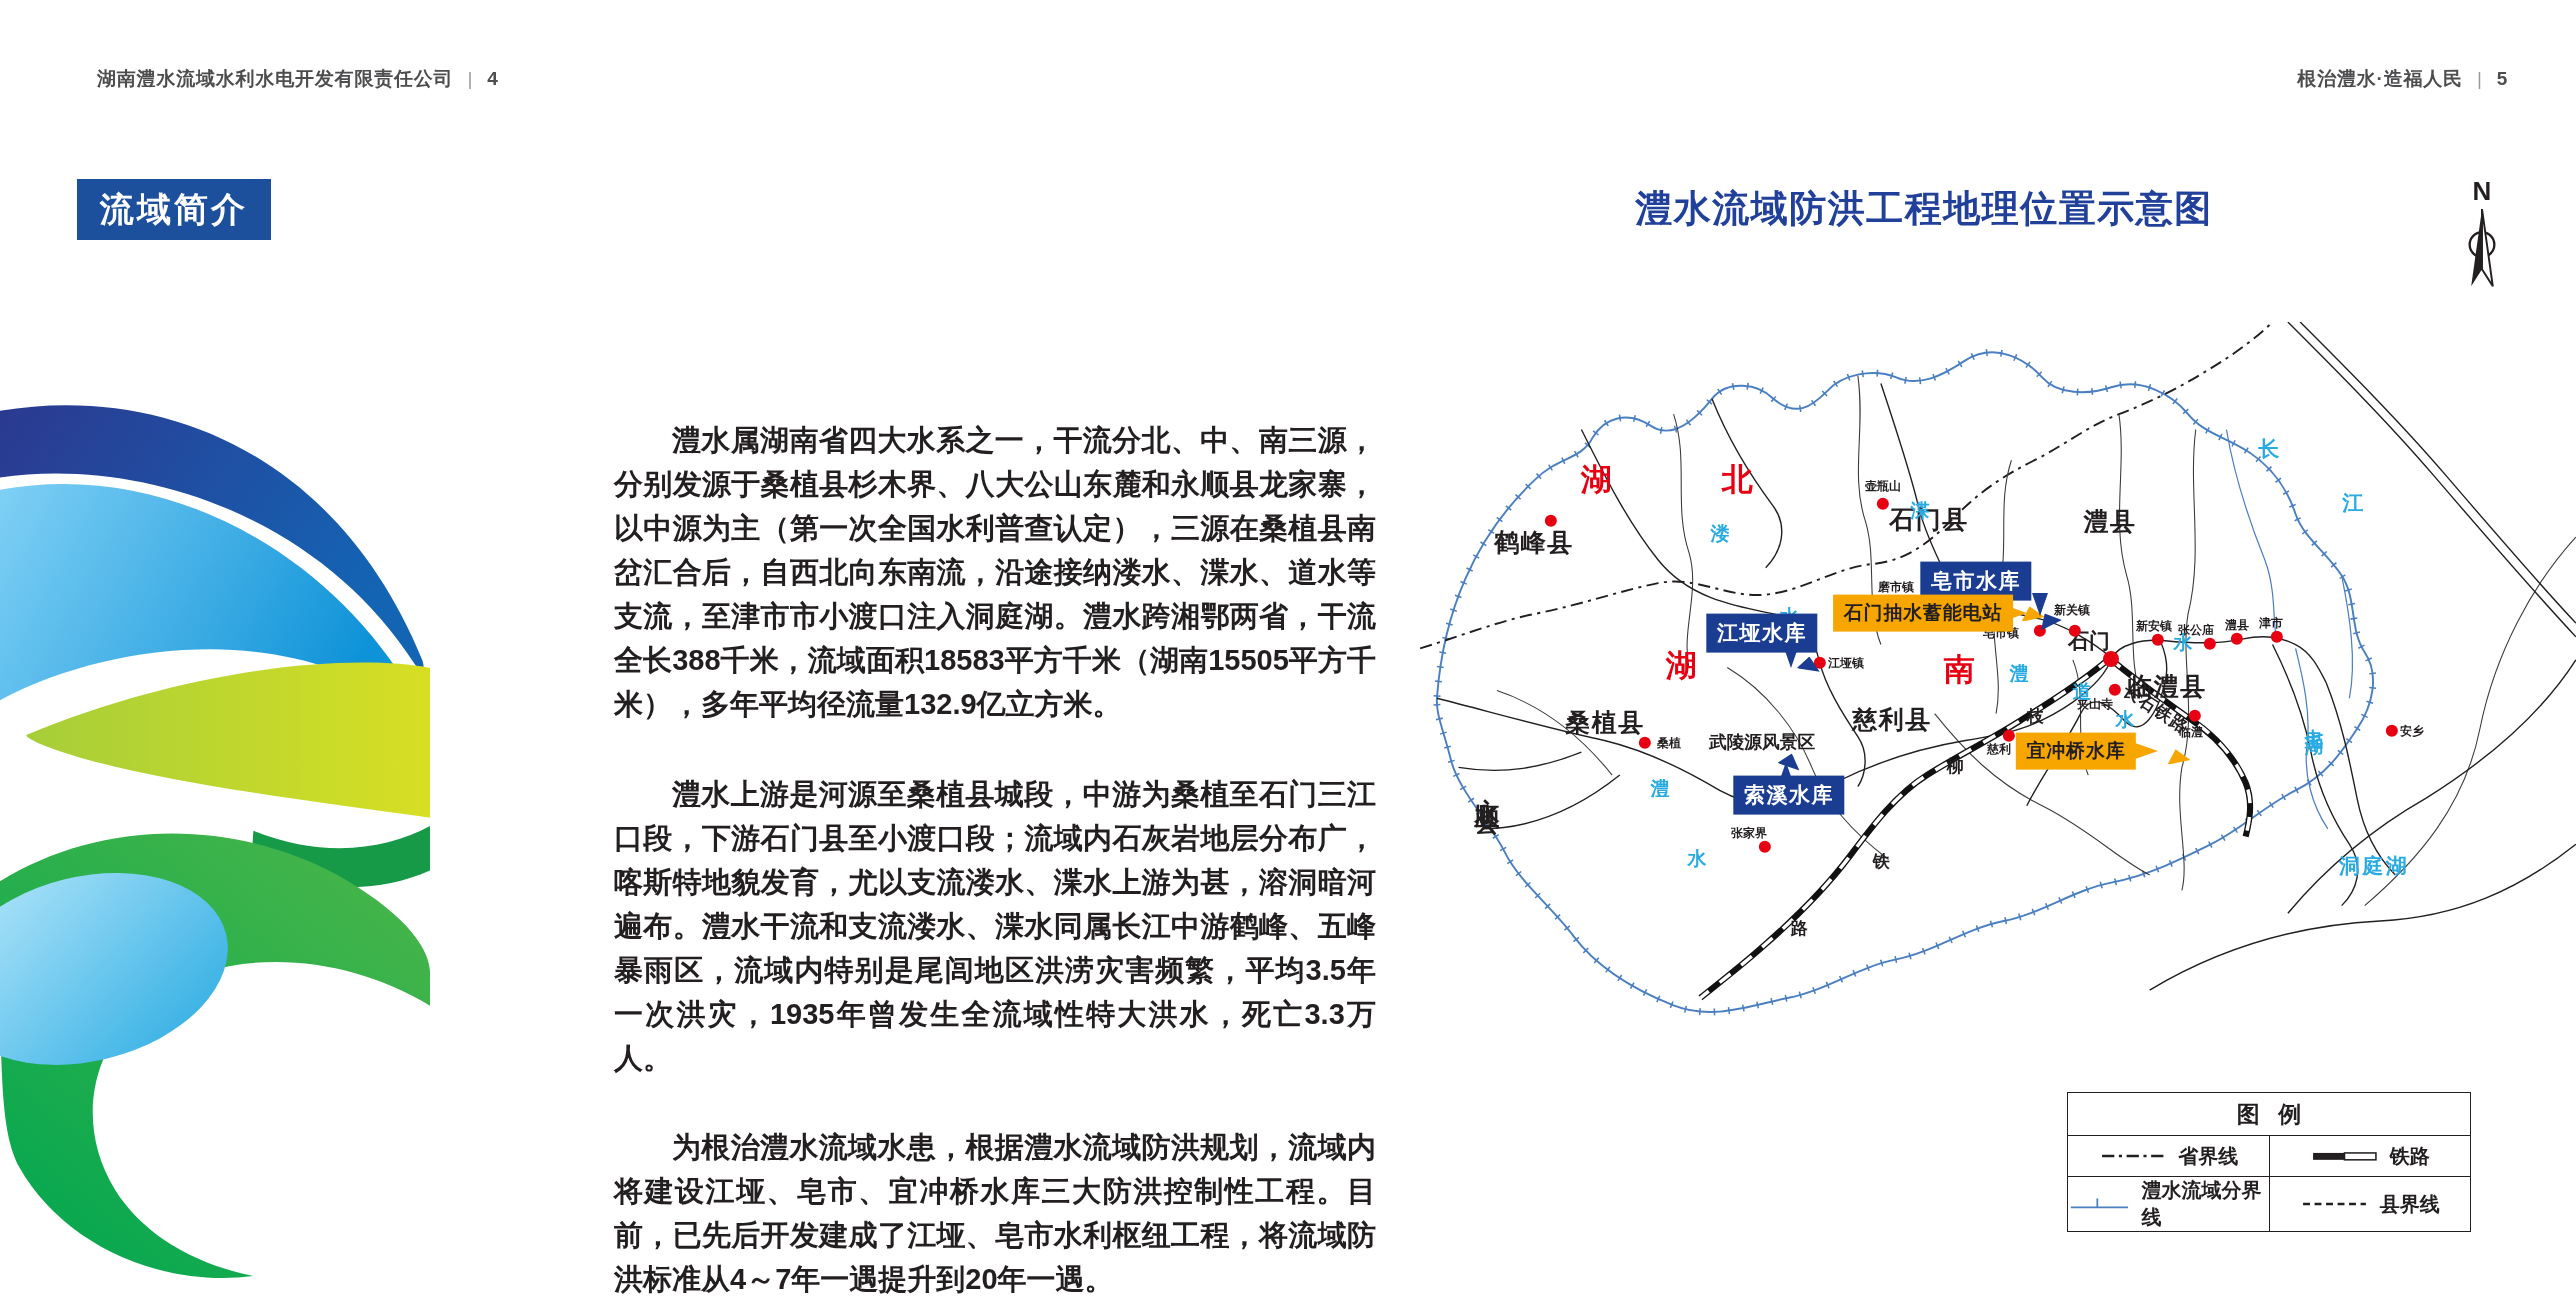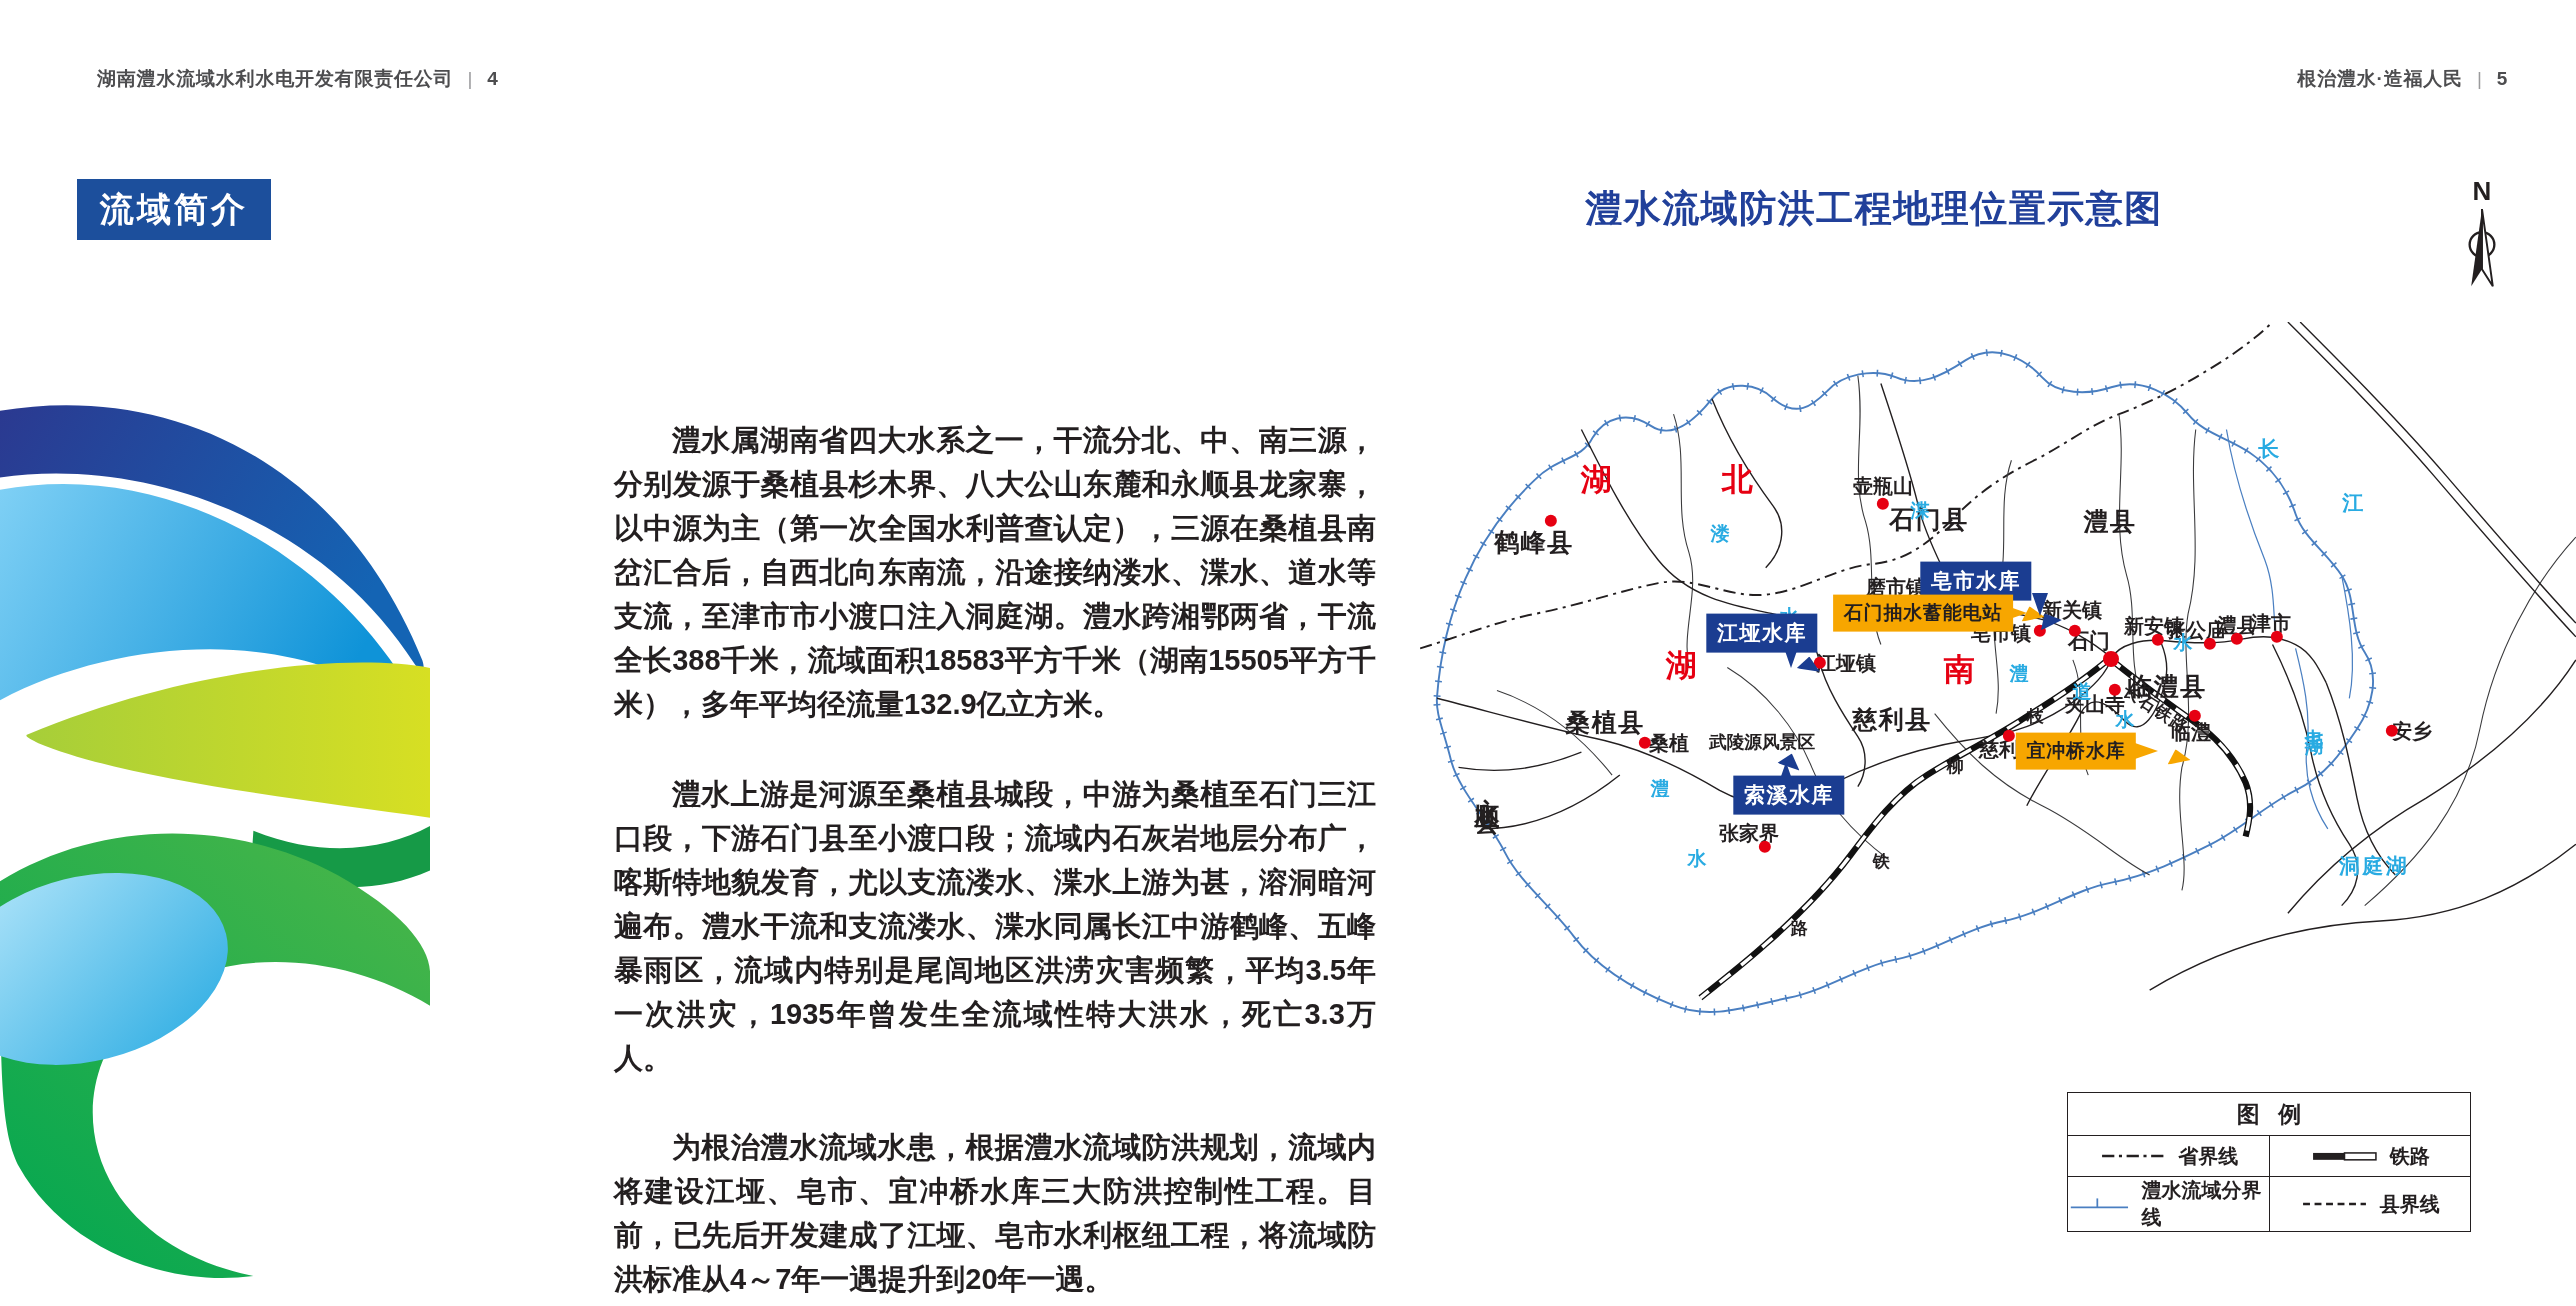--- a/index.html
+++ b/index.html
@@ -12,31 +12,31 @@
   .hdr-right{right:68px;}
   .hdr .sep{color:#9b9b9d;font-weight:400;}
   
   .section-title{position:absolute;left:77px;top:179px;width:194px;height:61px;background:#1c4f9c;
        color:#fff;font-size:34px;font-weight:700;letter-spacing:3.1px;display:flex;align-items:center;justify-content:center;}
   .bodytext{position:absolute;left:614px;top:418px;width:762px;}
   .bodytext p{margin:0 0 45px 0;font-size:29px;line-height:1.52;font-weight:700;color:#231f20;
        text-align:justify;text-indent:2em;}
   .logo{position:absolute;left:0;top:399px;width:430px;height:891px;}
   
-  .map-title{position:absolute;left:1874px;top:209px;transform:translate(-50%,-50%);
+  .map-title{position:absolute;left:1924px;top:209px;transform:translate(-50%,-50%);
        font-size:37px;font-weight:700;color:#21409a;letter-spacing:1.5px;white-space:nowrap;}
   .compass{position:absolute;left:2455px;top:178px;width:54px;height:131px;text-align:center;}
   .compass .n{font-size:26px;font-weight:700;color:#231f20;line-height:1;}
   .map-lines{position:absolute;left:1420px;top:322px;width:1156px;height:814px;}
   
   .ml{position:absolute;transform:translate(-50%,-50%);font-weight:700;white-space:nowrap;z-index:4;}
   .province{color:#e60012;font-size:31px;letter-spacing:1.5px;}
   .county{color:#231f20;font-size:25px;letter-spacing:1.5px;}
   .county-v{color:#231f20;font-size:25px;writing-mode:vertical-rl;letter-spacing:6.1px;white-space:normal;}
-  .town{color:#231f20;font-size:20px;}
+  .town{color:#231f20;font-size:12px;}
   .town-lg{color:#231f20;font-size:21px;}
   .poi{color:#231f20;font-size:17.7px;}
   .river{color:#29abe2;font-size:19px;}
   .river-lg{color:#29abe2;font-size:21px;letter-spacing:2.3px;}
   .river-v{color:#29abe2;font-size:18.4px;writing-mode:vertical-rl;letter-spacing:3.8px;white-space:normal;}
   .railway{color:#231f20;font-size:17px;letter-spacing:1.5px;}
   .dot{position:absolute;width:12.3px;height:12.3px;border-radius:50%;background:#e60012;
        transform:translate(-50%,-50%);z-index:5;}
   .dot.lg{width:16px;height:16px;}
   .dam{position:absolute;width:23px;height:15.4px;transform:translate(-50%,-50%);z-index:5;

